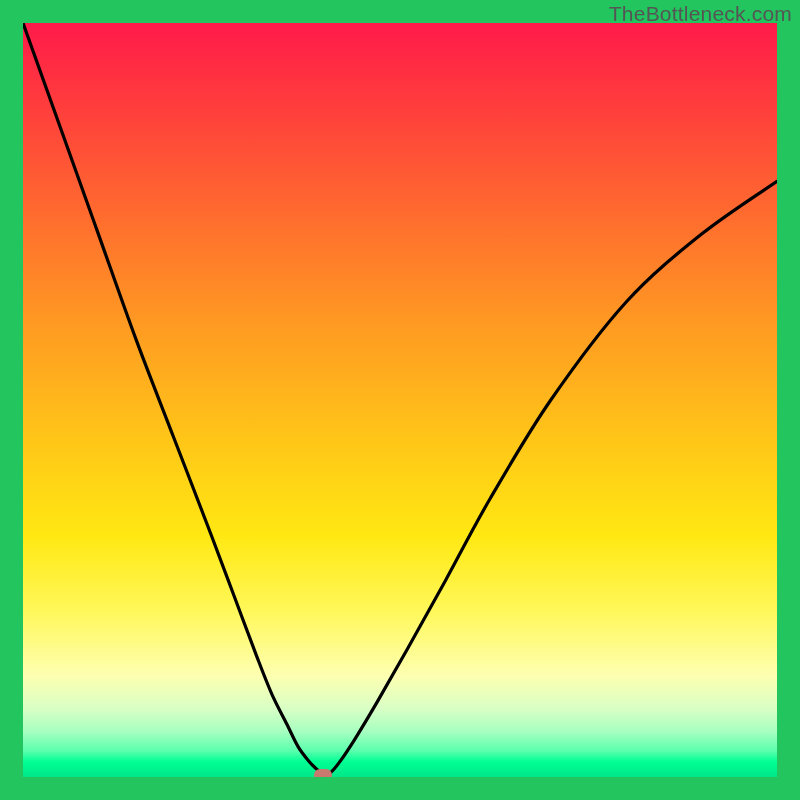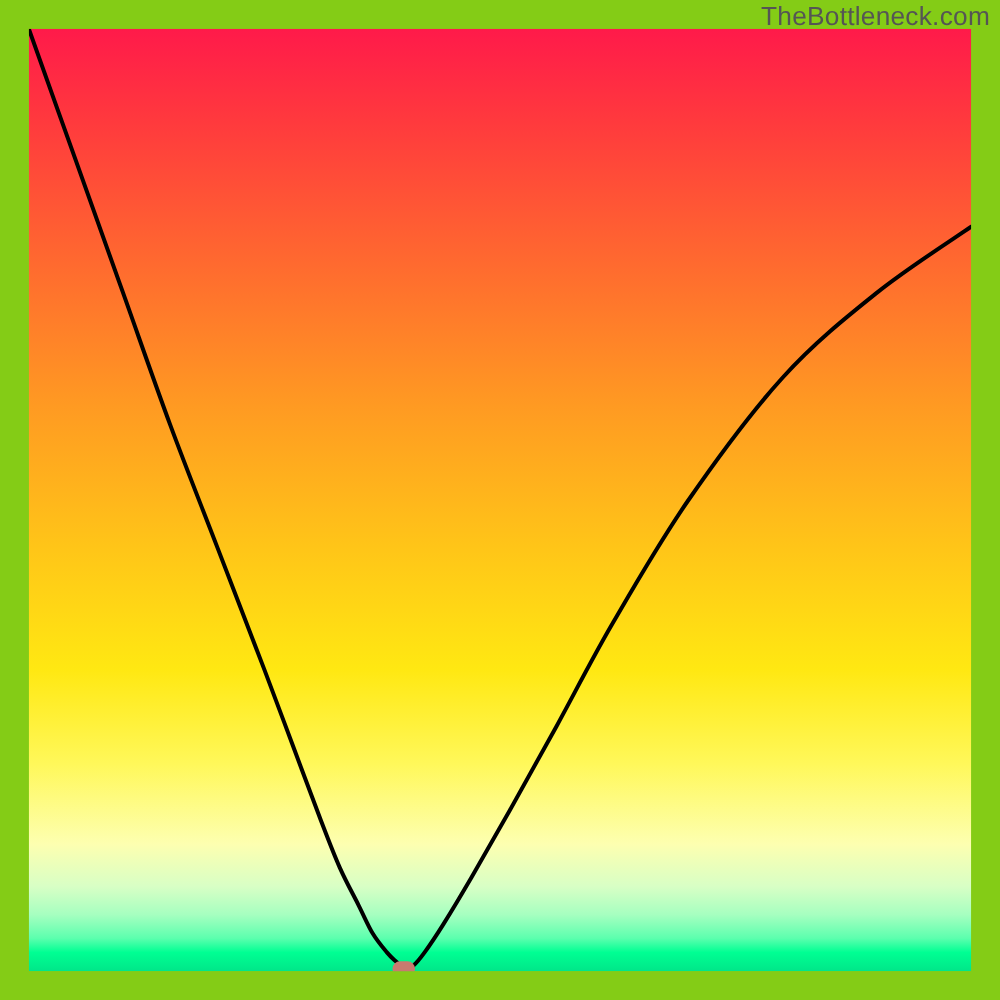--- a/index.html
+++ b/index.html
@@ -8,21 +8,21 @@
     width: 800px;
     height: 800px;
     overflow: hidden;
     background: #000;
     font-family: Arial, Helvetica, sans-serif;
   }
   .chart-container {
     position: relative;
     width: 800px;
     height: 800px;
-    background: #84cc16;
+    background: #22c55e;
   }
   .plot-area {
     position: absolute;
     left: 23px;
     top: 23px;
     width: 754px;
     height: 754px;
     overflow: hidden;
   }
   .gradient-bg {

